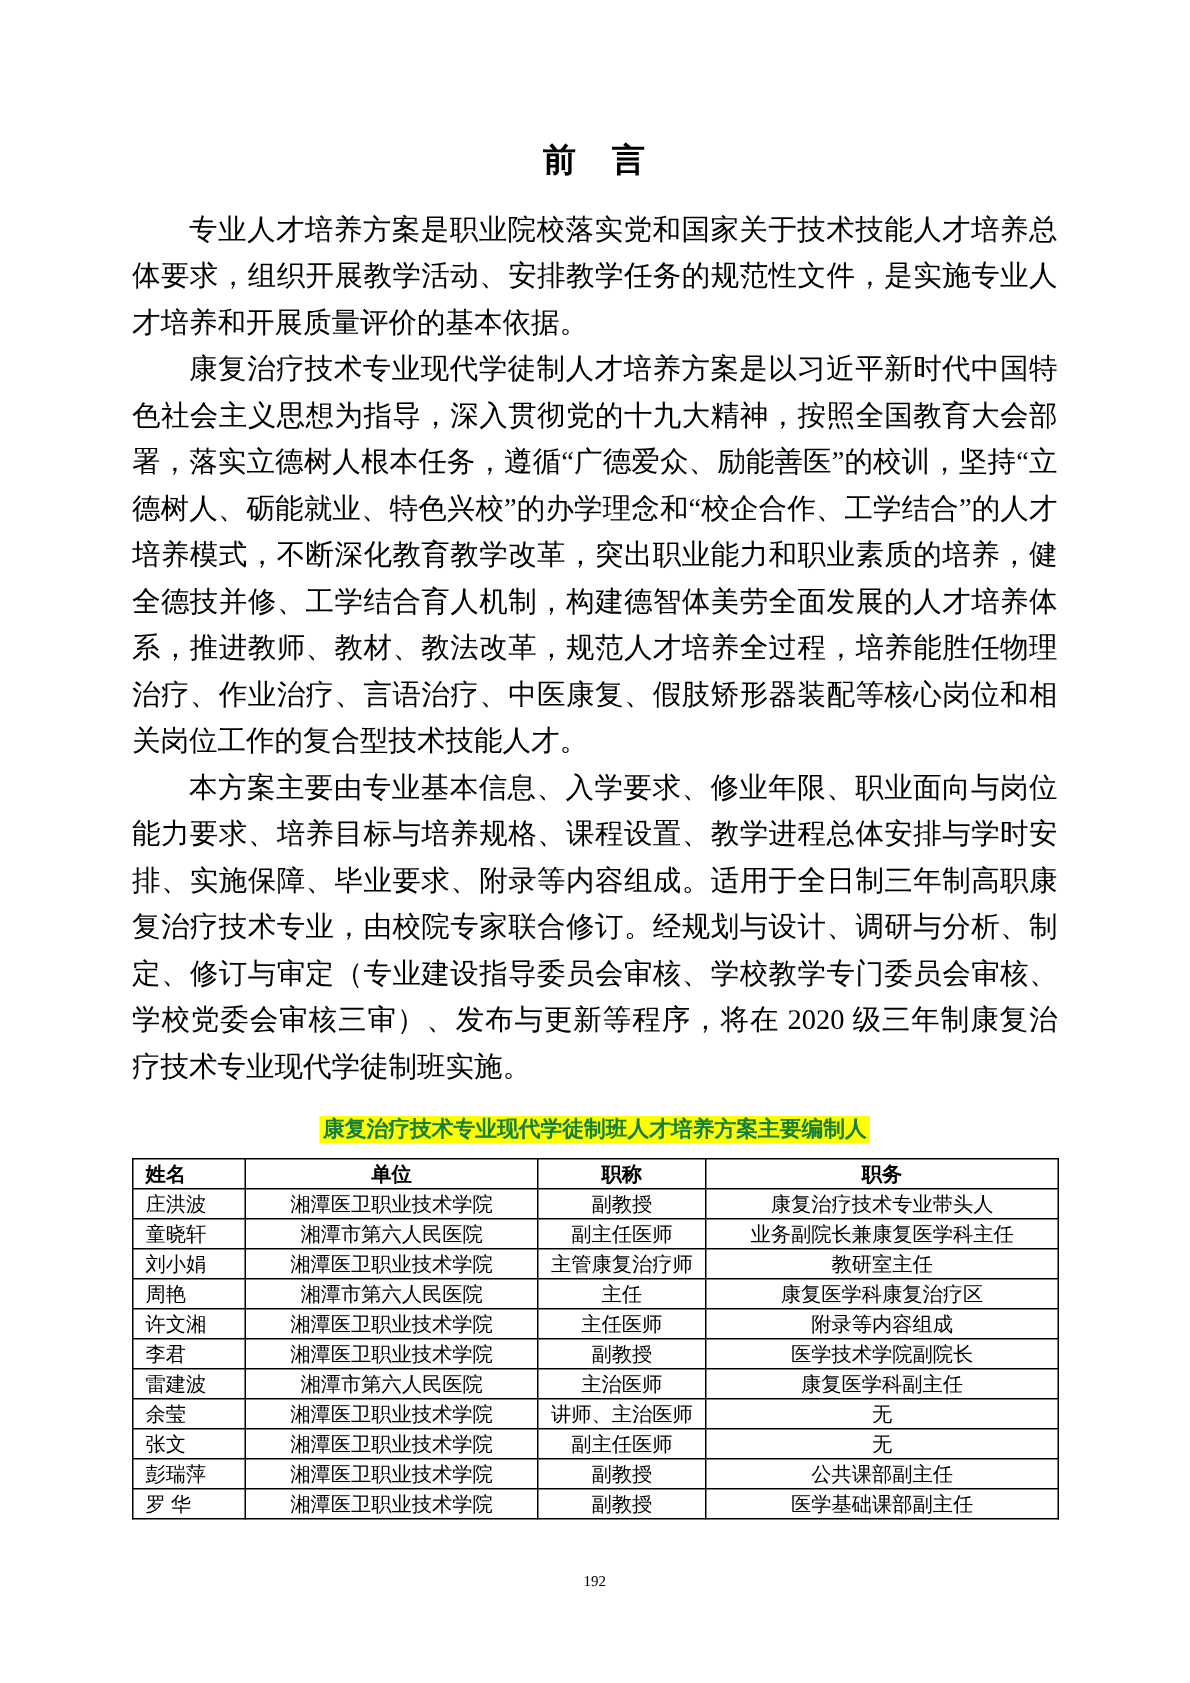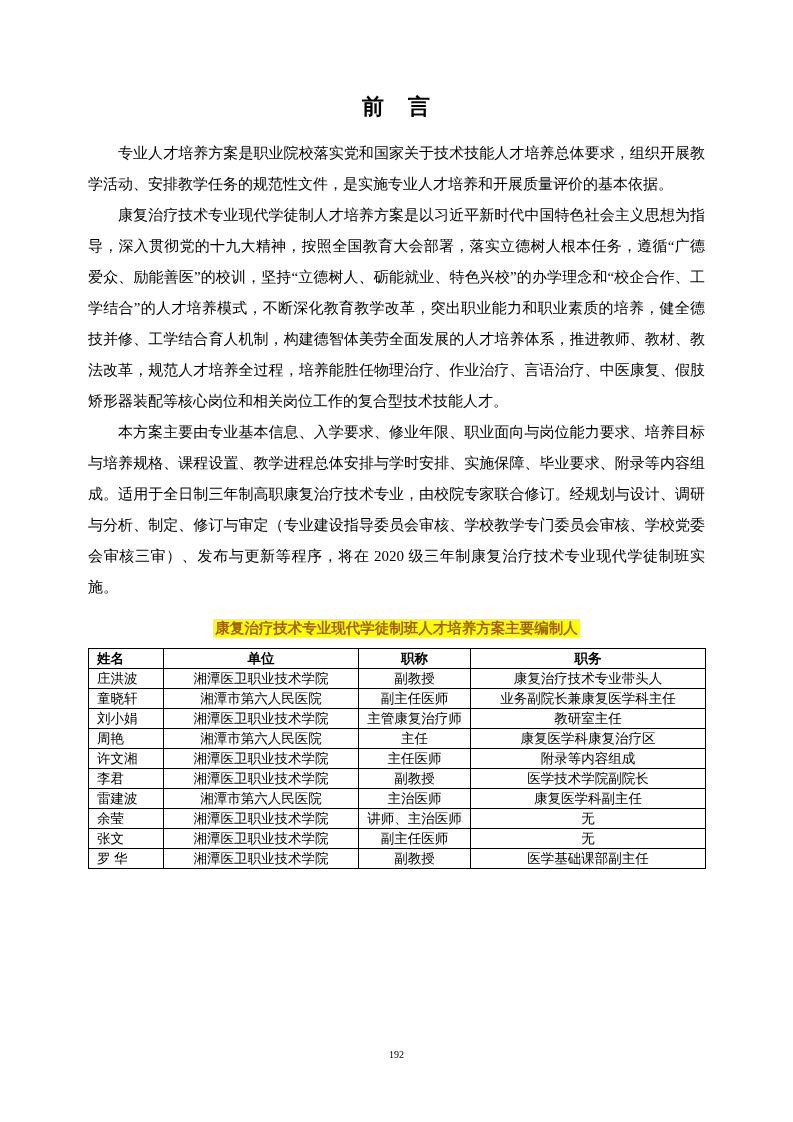--- a/index.html
+++ b/index.html
@@ -16,21 +16,21 @@
     overflow: hidden;
   }
   .doc-title {
     text-align: center;
     font-size: 22px;
     font-weight: bold;
     margin-bottom: 16px;
     letter-spacing: 1px;
   }
   .body-text p {
-    font-size: 15px;
+    font-size: 19px;
     line-height: 31px;
     text-align: justify;
     text-indent: 2em;
   }
   .table-caption {
     text-align: center;
     margin-top: 16px;
     margin-bottom: 10px;
     font-size: 14.5px;
     font-weight: bold;
@@ -80,21 +80,21 @@
 
   <h1 class="doc-title">前　言</h1>
 
   <div class="body-text">
     <p>专业人才培养方案是职业院校落实党和国家关于技术技能人才培养总体要求，组织开展教学活动、安排教学任务的规范性文件，是实施专业人才培养和开展质量评价的基本依据。</p>
     <p>康复治疗技术专业现代学徒制人才培养方案是以习近平新时代中国特色社会主义思想为指导，深入贯彻党的十九大精神，按照全国教育大会部署，落实立德树人根本任务，遵循“广德爱众、励能善医”的校训，坚持“立德树人、砺能就业、特色兴校”的办学理念和“校企合作、工学结合”的人才培养模式，不断深化教育教学改革，突出职业能力和职业素质的培养，健全德技并修、工学结合育人机制，构建德智体美劳全面发展的人才培养体系，推进教师、教材、教法改革，规范人才培养全过程，培养能胜任物理治疗、作业治疗、言语治疗、中医康复、假肢矫形器装配等核心岗位和相关岗位工作的复合型技术技能人才。</p>
     <p>本方案主要由专业基本信息、入学要求、修业年限、职业面向与岗位能力要求、培养目标与培养规格、课程设置、教学进程总体安排与学时安排、实施保障、毕业要求、附录等内容组成。适用于全日制三年制高职康复治疗技术专业，由校院专家联合修订。经规划与设计、调研与分析、制定、修订与审定（专业建设指导委员会审核、学校教学专门委员会审核、学校党委会审核三审）、发布与更新等程序，将在 2020 级三年制康复治疗技术专业现代学徒制班实施。</p>
   </div>
 
   <div class="table-caption">
-    <span class="hl" style="background: rgb(255, 255, 0); color: #a16207;">康复治疗技术专业现代学徒制班人才培养方案主要编制人</span>
+    <span class="hl" style="background: rgb(255, 255, 0); color: #15803d;">康复治疗技术专业现代学徒制班人才培养方案主要编制人</span>
   </div>
 
   <table class="editors">
     <colgroup>
       <col class="col-name">
       <col class="col-unit">
       <col class="col-title">
       <col class="col-duty">
     </colgroup>
     <thead>
@@ -154,20 +154,26 @@
           <td>讲师、主治医师</td>
           <td>无</td>
         </tr>
         <tr>
           <td>张文</td>
           <td>湘潭医卫职业技术学院</td>
           <td>副主任医师</td>
           <td>无</td>
         </tr>
         <tr>
+          <td>彭瑞萍</td>
+          <td>湘潭医卫职业技术学院</td>
+          <td>副教授</td>
+          <td>公共课部副主任</td>
+        </tr>
+        <tr>
           <td>罗 华</td>
           <td>湘潭医卫职业技术学院</td>
           <td>副教授</td>
           <td>医学基础课部副主任</td>
         </tr>
       </tbody>
   </table>
 
   <div class="page-number">192</div>
 

